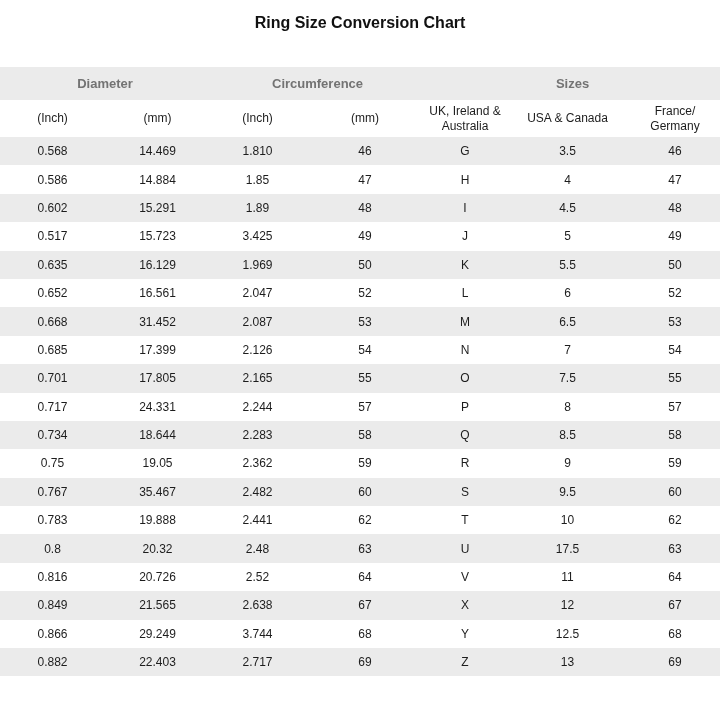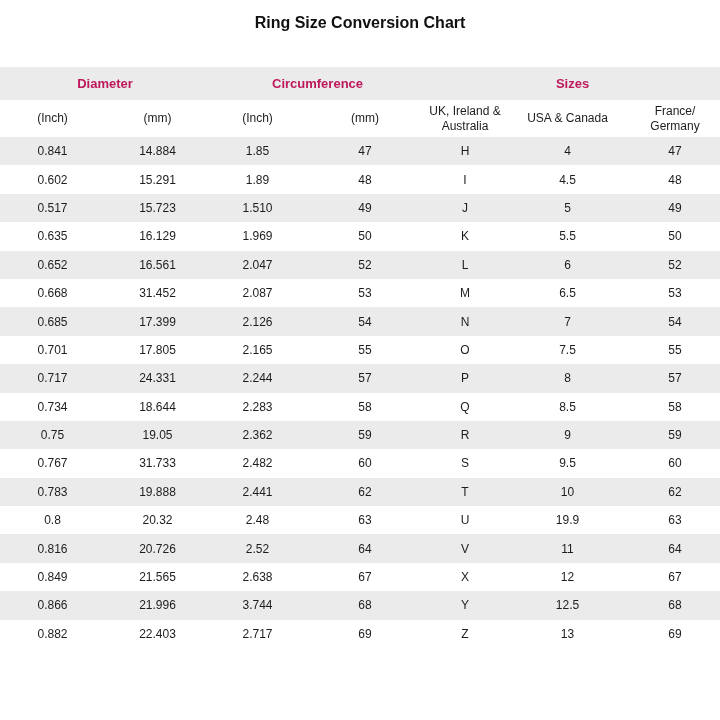--- a/index.html
+++ b/index.html
@@ -34,21 +34,21 @@
     text-align: center;
     vertical-align: middle;
     padding: 0 4px;
     overflow: hidden;
   }
   tr.group-row th {
     background: #ebebeb;
     height: 33px;
     font-size: 13px;
     font-weight: bold;
-    color: #be185d;
+    color: #737373;
     margin-top: 8px;
   }
   tr.sub-row th {
     background: #ffffff;
     height: 37px;
     font-size: 12px;
     font-weight: normal;
     line-height: 1.25;
     color: #1d1d1d;
   }
@@ -89,41 +89,50 @@
         <th>(mm)</th>
         <th>(Inch)</th>
         <th>(mm)</th>
         <th>UK, Ireland &amp; Australia</th>
         <th>USA &amp; Canada</th>
         <th>France/ Germany</th>
       </tr>
     </thead>
     <tbody>
         <tr>
-          <td>0.841</td>
+          <td>0.568</td>
+          <td>14.469</td>
+          <td>1.810</td>
+          <td>46</td>
+          <td>G</td>
+          <td>3.5</td>
+          <td>46</td>
+        </tr>
+        <tr>
+          <td>0.586</td>
           <td>14.884</td>
           <td>1.85</td>
           <td>47</td>
           <td>H</td>
           <td>4</td>
           <td>47</td>
         </tr>
         <tr>
           <td>0.602</td>
           <td>15.291</td>
           <td>1.89</td>
           <td>48</td>
           <td>I</td>
           <td>4.5</td>
           <td>48</td>
         </tr>
         <tr>
           <td>0.517</td>
           <td>15.723</td>
-          <td>1.510</td>
+          <td>3.425</td>
           <td>49</td>
           <td>J</td>
           <td>5</td>
           <td>49</td>
         </tr>
         <tr>
           <td>0.635</td>
           <td>16.129</td>
           <td>1.969</td>
           <td>50</td>
@@ -189,21 +198,21 @@
           <td>0.75</td>
           <td>19.05</td>
           <td>2.362</td>
           <td>59</td>
           <td>R</td>
           <td>9</td>
           <td>59</td>
         </tr>
         <tr>
           <td>0.767</td>
-          <td>31.733</td>
+          <td>35.467</td>
           <td>2.482</td>
           <td>60</td>
           <td>S</td>
           <td>9.5</td>
           <td>60</td>
         </tr>
         <tr>
           <td>0.783</td>
           <td>19.888</td>
           <td>2.441</td>
@@ -211,21 +220,21 @@
           <td>T</td>
           <td>10</td>
           <td>62</td>
         </tr>
         <tr>
           <td>0.8</td>
           <td>20.32</td>
           <td>2.48</td>
           <td>63</td>
           <td>U</td>
-          <td>19.9</td>
+          <td>17.5</td>
           <td>63</td>
         </tr>
         <tr>
           <td>0.816</td>
           <td>20.726</td>
           <td>2.52</td>
           <td>64</td>
           <td>V</td>
           <td>11</td>
           <td>64</td>
@@ -234,21 +243,21 @@
           <td>0.849</td>
           <td>21.565</td>
           <td>2.638</td>
           <td>67</td>
           <td>X</td>
           <td>12</td>
           <td>67</td>
         </tr>
         <tr>
           <td>0.866</td>
-          <td>21.996</td>
+          <td>29.249</td>
           <td>3.744</td>
           <td>68</td>
           <td>Y</td>
           <td>12.5</td>
           <td>68</td>
         </tr>
         <tr>
           <td>0.882</td>
           <td>22.403</td>
           <td>2.717</td>

